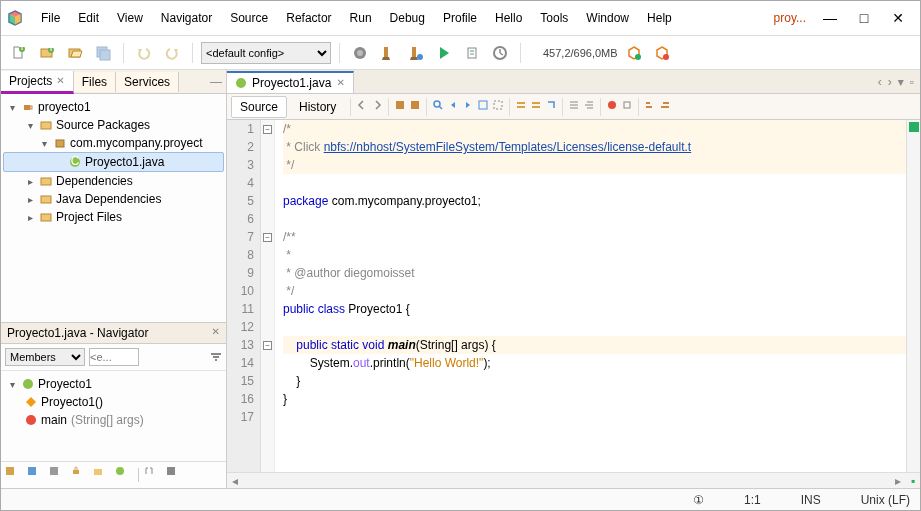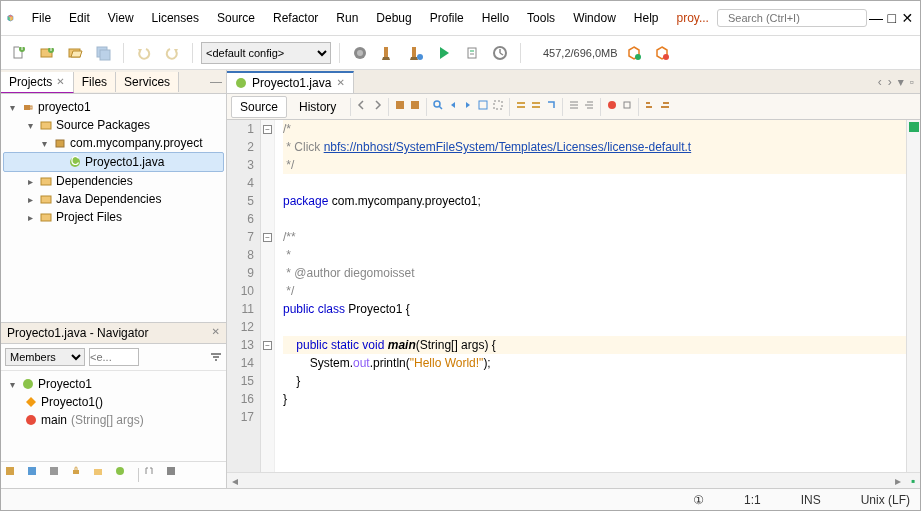--- a/index.html
+++ b/index.html
@@ -14,21 +14,21 @@
 .menubar .winbtn { width: 32px; height: 22px; display: flex; align-items: center; justify-content: center; font-size: 14px; }
 .toolbar { display: flex; align-items: center; height: 34px; padding: 0 6px; gap: 4px; border-bottom: 1px solid #dcdcdc; }
 .toolbar .tbtn { width: 24px; height: 24px; display: flex; align-items: center; justify-content: center; border: 1px solid transparent; border-radius: 2px; }
 .toolbar .sep { width: 1px; height: 20px; background: #ddd; margin: 0 4px; }
 .toolbar select { height: 22px; width: 130px; border: 1px solid #bbb; font-size: 11px; }
 .toolbar .mem { font-size: 11px; color: #444; margin-left: 14px; }
 .main { flex: 1; display: flex; overflow: hidden; }
 .left { width: 226px; display: flex; flex-direction: column; border-right: 1px solid #ccc; background: #fdfdfd; }
 .panel-tabs { display: flex; align-items: center; height: 24px; background: #f5f0e8; border-bottom: 1px solid #ccc; }
 .panel-tabs .tab { padding: 3px 8px; display: flex; align-items: center; gap: 4px; border-right: 1px solid #ccc; background: #fff7ec; }
-.panel-tabs .tab.active { background: #fff; border-bottom: 1px solid #a21caf; margin-bottom: -1px; }
+.panel-tabs .tab.active { background: #fff; border-bottom: 3px solid #a21caf; margin-bottom: -1px; }
 .panel-tabs .tab .x { font-size: 10px; color: #888; }
 .tree { padding: 4px 2px; font-size: 12px; overflow: auto; flex: 1; }
 .tree .node { display: flex; align-items: center; gap: 4px; padding: 2px 4px; white-space: nowrap; }
 .tree .node.sel { background: #d7e9fa; border: 1px solid #9cbce0; border-radius: 2px; }
 .tree .ind { display: inline-block; }
 .tree .tw { width: 11px; height: 11px; display: flex; align-items: center; justify-content: center; font-size: 10px; color: #666; }
 .navigator-head { background: #f3ede4; border-top: 1px solid #ccc; border-bottom: 1px solid #ccc; padding: 3px 6px; display: flex; align-items: flex-start; gap: 4px; }
 .navigator-head .x { margin-left: auto; font-size: 10px; color: #888; }
 .nav-filter { display: flex; align-items: center; gap: 4px; padding: 4px; border-bottom: 1px solid #e4e4e4; }
 .nav-filter select, .nav-filter input { height: 18px; font-size: 11px; border: 1px solid #bbb; }
@@ -74,39 +74,32 @@
 <div class="menubar">
   <svg class="logo" viewBox="0 0 16 16">
       <polygon points="8,1 14,4 14,12 8,15 2,12 2,4" fill="none" stroke="#3478c6" stroke-width="1.5"></polygon>
       <polygon points="8,1 14,4 8,7 2,4" fill="#e74c3c" opacity="0.7"></polygon>
       <polygon points="2,4 8,7 8,15 2,12" fill="#27ae60" opacity="0.7"></polygon>
       <polygon points="14,4 8,7 8,15 14,12" fill="#f39c12" opacity="0.7"></polygon>
     </svg>
   <span class="mi">File</span>
   <span class="mi">Edit</span>
   <span class="mi">View</span>
-  <span class="mi">Licenses</span>
+  <span class="mi">Navigator</span>
   <span class="mi">Source</span>
   <span class="mi">Refactor</span>
   <span class="mi">Run</span>
   <span class="mi">Debug</span>
   <span class="mi">Profile</span>
   <span class="mi">Hello</span>
   <span class="mi">Tools</span>
   <span class="mi">Window</span>
   <span class="mi">Help</span>
   <span class="spacer"></span>
   <span class="proj">proy...</span>
-  <div class="search">
-    <svg class="icon-sm" viewBox="0 0 12 12">
-        <circle cx="5" cy="5" r="3.5" fill="none" stroke="#4a90d9" stroke-width="1.5"></circle>
-        <line x1="8" y1="8" x2="11" y2="11" stroke="#4a90d9" stroke-width="1.5"></line>
-      </svg>
-    <input placeholder="Search (Ctrl+I)" style="">
-  </div>
   <div class="winbtn">—</div>
   <div class="winbtn">□</div>
   <div class="winbtn">✕</div>
 </div>
 
 <div class="toolbar">
   <div class="tbtn">
       <svg class="icon-svg" viewBox="0 0 16 16">
         <rect x="3" y="2" width="8" height="11" fill="#fff" stroke="#888"></rect>
         <circle cx="11" cy="4" r="3" fill="#6ab04c"></circle>

